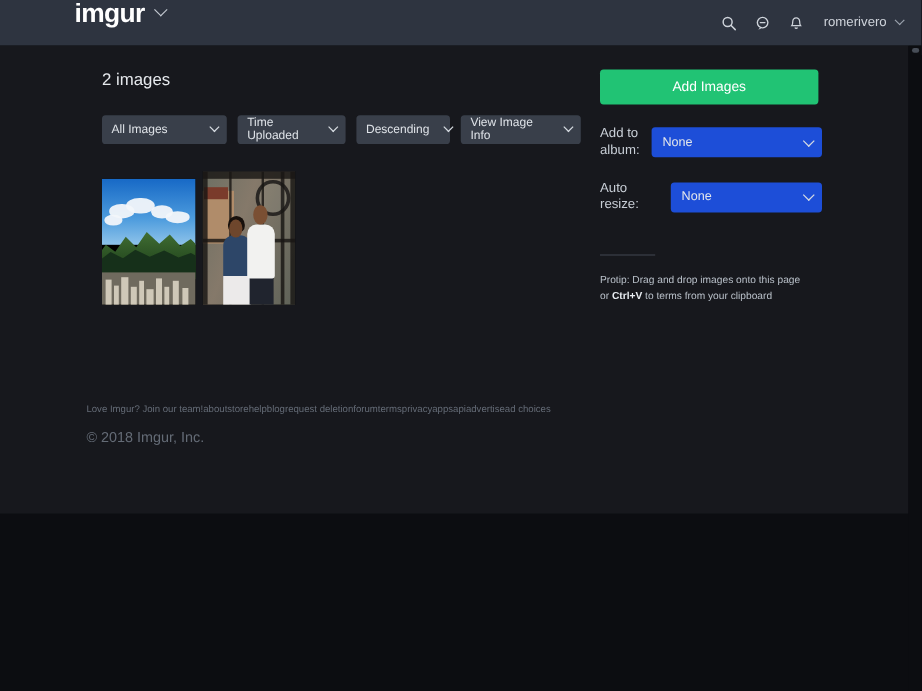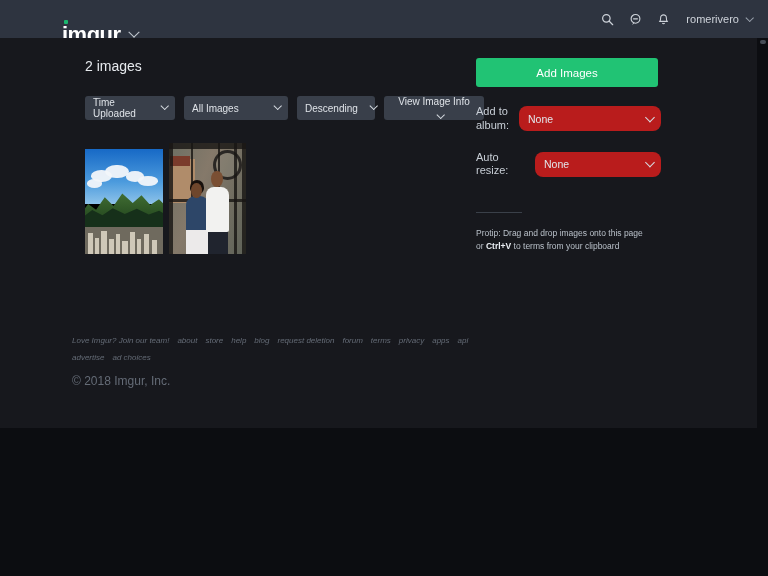--- a/index.html
+++ b/index.html
@@ -18,21 +18,21 @@
     background: #0c0d11;
   }
 
   
   .topbar {
     position: absolute;
     left: 0; top: 0;
     width: 768px; height: 46px;
     background: #2e3440;
     display: flex;
-    align-items: flex-end;
+    align-items: flex-start;
   }
   .nav-left {
     display: flex;
     align-items: center;
     margin-left: 62px;
   }
   .logo {
     position: relative;
     color: #ffffff;
     font-size: 22px;
@@ -154,21 +154,21 @@
     width: 5px; height: 5px;
     border-right: 1.3px solid #d7dce2;
     border-bottom: 1.3px solid #d7dce2;
     transform: rotate(45deg) translate(-1px,-2px);
     margin-left: 12px;
     flex: none;
   }
   .sel-w1 { width: 104px; }
   .sel-w2 { width: 90px; }
   .sel-w3 { width: 78px; }
-  .sel-w4 { width: 100px; flex-direction: column; }
+  .sel-w4 { width: 100px; }
 
   
   .thumbs {
     position: absolute;
     left: 85px; top: 105px;
     display: flex;
     align-items: flex-end;
     gap: 6px;
   }
   .thumb {
@@ -281,40 +281,39 @@
   
   .footer {
     position: absolute;
     left: 72px; top: 298px;
     width: 420px;
   }
   .footer-links {
     display: flex;
     flex-wrap: wrap;
     align-items: center;
-    gap: 8px;
-    font-style: italic;
+    gap: 0;
   }
   .footer-links a {
     color: #646b76;
     font-size: 8px;
     text-decoration: none;
     cursor: pointer;
     white-space: nowrap;
   }
   .copyright {
     color: #646b76;
     font-size: 12px;
     margin-top: 12px;
   }
 
   
   .sidebar {
     position: absolute;
-    left: 476px; top: 20px;
+    left: 500px; top: 20px;
     width: 185px;
   }
   .add-images-btn {
     width: 182px; height: 29px;
     background: #21c374;
     border: none;
     border-radius: 3px;
     color: #ffffff;
     font-size: 11.5px;
     font-family: "Liberation Sans", sans-serif;
@@ -327,22 +326,22 @@
   }
   .side-label {
     color: #c8ced6;
     font-size: 11px;
     width: 40px;
     line-height: 1.25;
     flex: none;
   }
   .side-select {
     height: 25px;
-    background: #b91c1c;
-    border-radius: 8px;
+    background: #1d4ed8;
+    border-radius: 3px;
     display: flex;
     align-items: center;
     justify-content: space-between;
     padding: 0 9px;
     color: #e2e6eb;
     font-size: 10.5px;
     cursor: pointer;
     box-sizing: border-box;
   }
   .side-select .chev {
@@ -425,26 +424,26 @@
       </div>
     </div>
   </div>
 
   <div class="page">
     <div class="content">
 
       <div class="main">
         <h1 class="page-title">2 images</h1>
         <div class="filters">
+          <div class="select sel-w1">
+            <span>All Images</span>
+            <span class="chev"></span>
+          </div>
           <div class="select sel-w2">
             <span>Time Uploaded</span>
-            <span class="chev"></span>
-          </div>
-          <div class="select sel-w1">
-            <span>All Images</span>
             <span class="chev"></span>
           </div>
           <div class="select sel-w3">
             <span>Descending</span>
             <span class="chev"></span>
           </div>
           <div class="select sel-w4">
             <span>View Image Info</span>
             <span class="chev"></span>
           </div>

